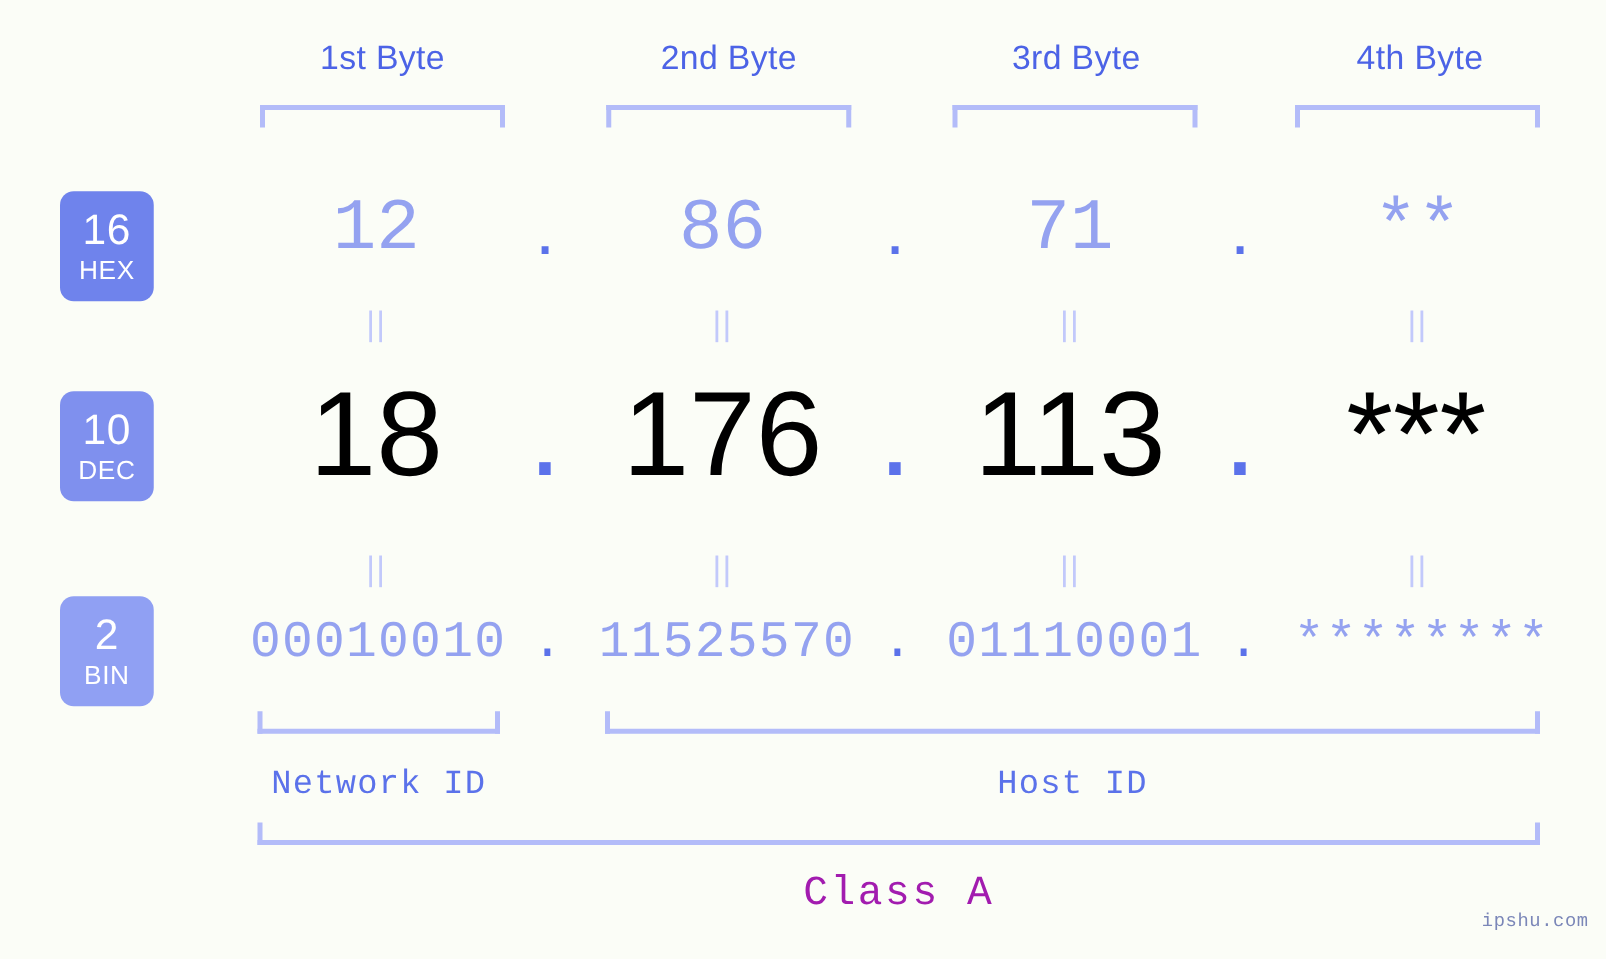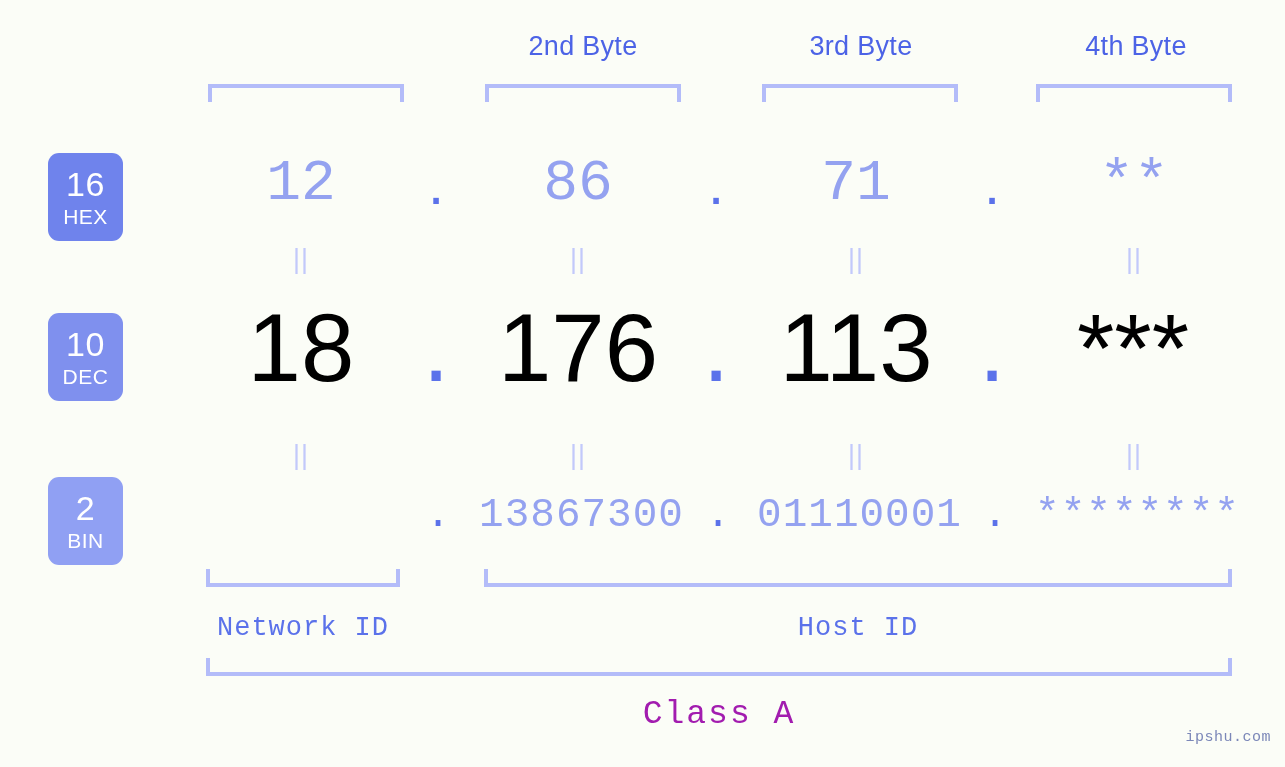--- a/index.html
+++ b/index.html
@@ -157,20 +157,21 @@
     font-size: 15px;
     color: #7b87b8;
     letter-spacing: 0.5px;
   }
 </style>
 </head>
 <body>
 
 <div id="stage">
 
+  <div class="byte-label" style="left:206px;width:200px;">1st Byte</div>
   <div class="byte-label" style="left:483px;width:200px;">2nd Byte</div>
   <div class="byte-label" style="left:761px;width:200px;">3rd Byte</div>
   <div class="byte-label" style="left:1036px;width:200px;">4th Byte</div>
 
   <div class="bracket bracket-down" style="left:208px;top:84px;width:196px;"></div>
   <div class="bracket bracket-down" style="left:485px;top:84px;width:196px;"></div>
   <div class="bracket bracket-down" style="left:762px;top:84px;width:196px;"></div>
   <div class="bracket bracket-down" style="left:1036px;top:84px;width:196px;"></div>
 
   <div class="badge" style="left:48px;top:153px;background:#6f83ec;">
@@ -207,22 +208,23 @@
   <div class="eq" style="left:206px;top:442px;width:190px;">||</div>
   <div class="eq" style="left:483px;top:442px;width:190px;">||</div>
   <div class="eq" style="left:761px;top:442px;width:190px;">||</div>
   <div class="eq" style="left:1036px;top:442px;width:196px;">||</div>
 
   <div class="badge" style="left:48px;top:477px;background:#90a0f3;">
     <span class="num">2</span>
     <span class="nm">BIN</span>
   </div>
 
+  <div class="val bin-val" style="left:200px;width:205px;">00010010</div>
   <div class="val bin-dot" style="left:398px;width:80px;">.</div>
-  <div class="val bin-val" style="left:479px;width:205px;">13867300</div>
+  <div class="val bin-val" style="left:479px;width:205px;">11525570</div>
   <div class="val bin-dot" style="left:678px;width:80px;">.</div>
   <div class="val bin-val" style="left:757px;width:205px;">01110001</div>
   <div class="val bin-dot" style="left:955px;width:80px;">.</div>
   <div class="val bin-val" style="left:1035px;width:205px;">********</div>
 
   <div class="bracket bracket-up" style="left:206px;top:569px;width:194px;"></div>
   <div class="bracket bracket-up" style="left:484px;top:569px;width:748px;"></div>
 
   <div class="id-label" style="left:484px;top:613px;width:748px;">Host ID</div>
   <div class="id-label" style="left:206px;top:613px;width:194px;">Network ID</div>

